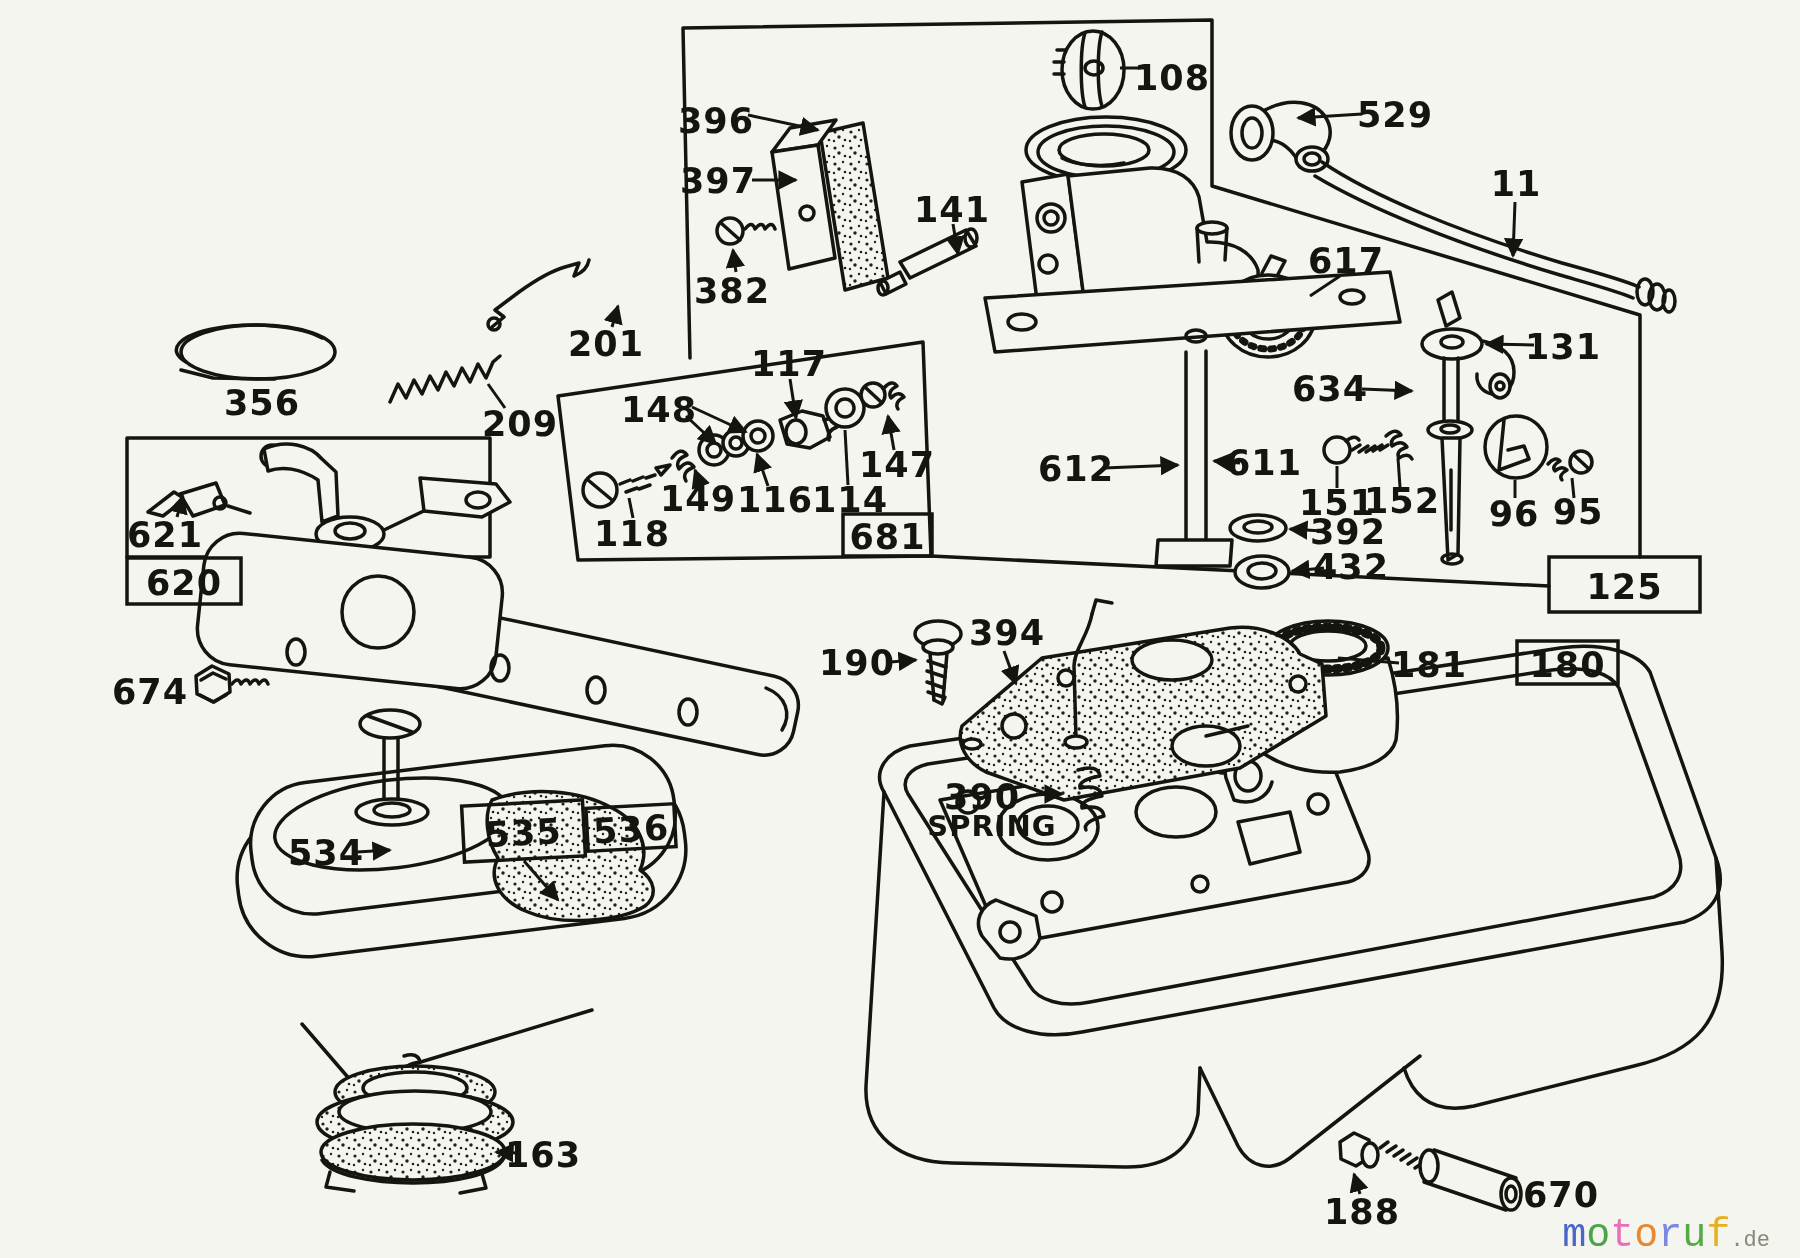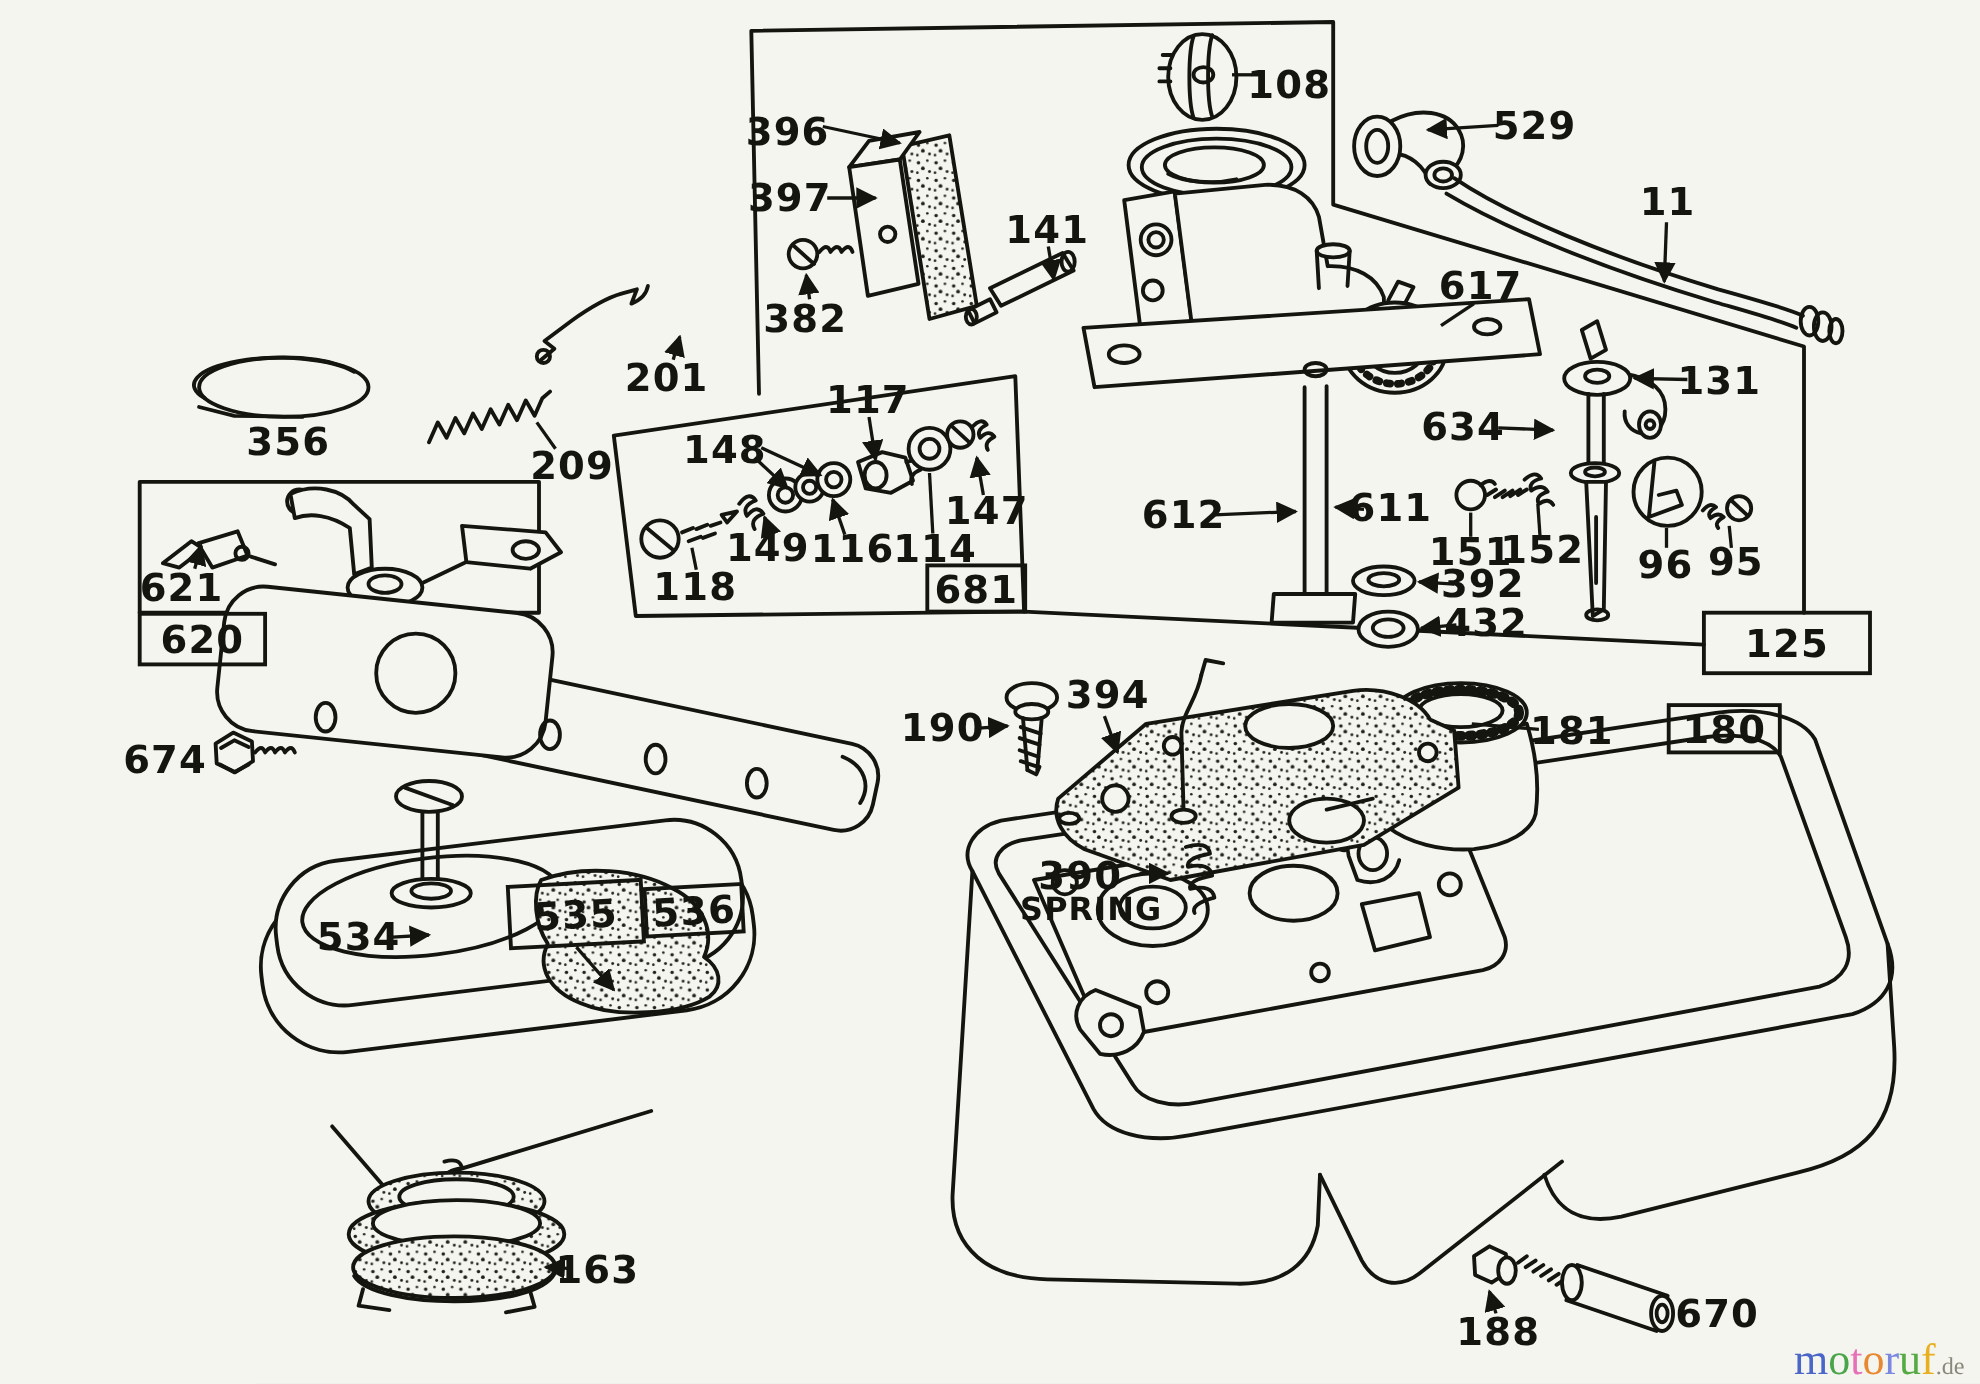--- a/index.html
+++ b/index.html
@@ -4,21 +4,21 @@
 <style>
   html,body{margin:0;padding:0;background:#e8e8e4;}
   .stage{position:relative;width:1800px;height:1258px;background:#f5f5f0;overflow:hidden;
          font-family:"DejaVu Sans",sans-serif;}
   svg{display:block}
   .ink{stroke:#15150f;stroke-width:3.5;fill:none;stroke-linecap:round;stroke-linejoin:round;}
   .callout-text{font-family:"DejaVu Sans",sans-serif;font-weight:bold;font-size:35px;fill:#15150f;
                 text-anchor:middle;dominant-baseline:central;letter-spacing:1px;}
   .leader{stroke:#15150f;stroke-width:3;fill:none;}
   .region-rect{fill:none;stroke:#15150f;stroke-width:3.5;}
-  .watermark{position:absolute;right:14px;bottom:2px;font-family:Liberation Serif, serif;
+  .watermark{position:absolute;right:30px;bottom:2px;font-family:Liberation Mono, monospace;
              font-size:40px;line-height:1;}
   .wm-suffix{font-size:22px;}
 </style>
 </head>
 <body>
 
 <div class="stage">
 <svg viewBox="0 0 1800 1258" width="1800" height="1258">
   <defs>
     <pattern id="speck" width="16" height="16" patternUnits="userSpaceOnUse">

